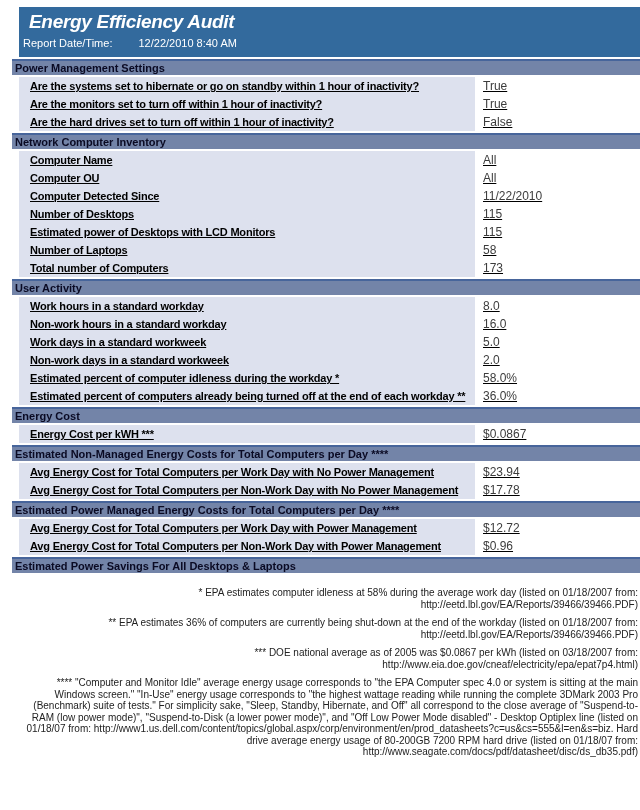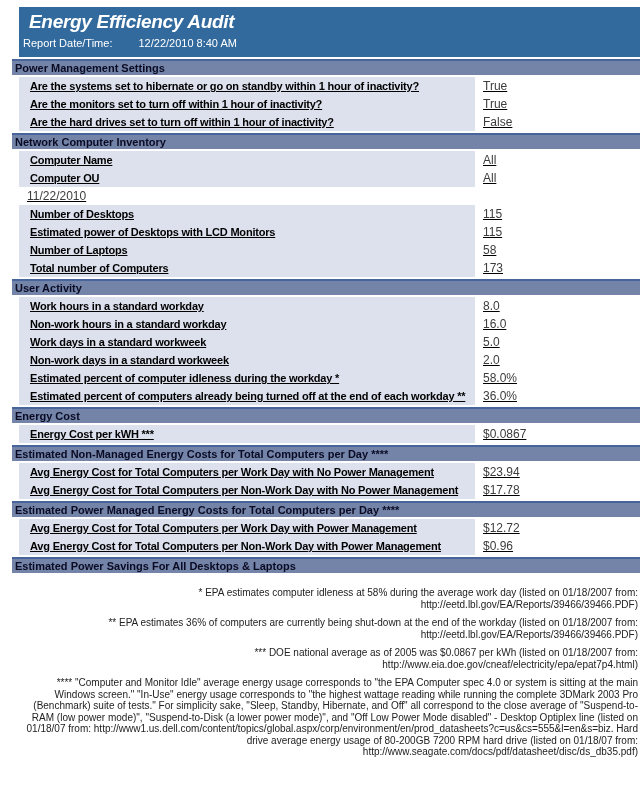--- a/index.html
+++ b/index.html
@@ -63,20 +63,21 @@
       <div class="rows">
         <div class="row">
           <div class="label">Computer Name</div>
           <div class="value">All</div>
         </div>
         <div class="row">
           <div class="label">Computer OU</div>
           <div class="value">All</div>
         </div>
         <div class="row">
+          <div class="label">Computer Detected Since</div>
           <div class="value">11/22/2010</div>
         </div>
         <div class="row">
           <div class="label">Number of Desktops</div>
           <div class="value">115</div>
         </div>
         <div class="row">
           <div class="label">Estimated power of Desktops with LCD Monitors</div>
           <div class="value">115</div>
         </div>
@@ -144,16 +145,16 @@
           <div class="label">Avg Energy Cost for Total Computers per Non-Work Day with Power Management</div>
           <div class="value">$0.96</div>
         </div>
       </div>
       <div class="band">Estimated Power Savings For All Desktops &amp; Laptops</div>
     </div>
 
   <div id="footnotes" class="footnotes">
       <p>* EPA estimates computer idleness at 58% during the average work day (listed on 01/18/2007 from: http://eetd.lbl.gov/EA/Reports/39466/39466.PDF)</p>
       <p>** EPA estimates 36% of computers are currently being shut-down at the end of the workday (listed on 01/18/2007 from: http://eetd.lbl.gov/EA/Reports/39466/39466.PDF)</p>
-      <p>*** DOE national average as of 2005 was $0.0867 per kWh (listed on 01/18/2007 from: http://www.eia.doe.gov/cneaf/electricity/epa/epat7p4.html)</p>
+      <p>*** DOE national average as of 2005 was $0.0867 per kWh (listed on 03/18/2007 from: http://www.eia.doe.gov/cneaf/electricity/epa/epat7p4.html)</p>
       <p>**** "Computer and Monitor Idle" average energy usage corresponds to "the EPA Computer spec 4.0 or system is sitting at the main Windows screen."  "In-Use" energy usage corresponds to "the highest wattage reading while running the complete 3DMark 2003 Pro (Benchmark) suite of tests."  For simplicity sake, "Sleep, Standby, Hibernate, and Off" all correspond to the close average of "Suspend-to-RAM (low power mode)", "Suspend-to-Disk (a lower power mode)", and "Off Low Power Mode disabled" - Desktop Optiplex line  (listed on 01/18/07 from: http://www1.us.dell.com/content/topics/global.aspx/corp/environment/en/prod_datasheets?c=us&amp;cs=555&amp;l=en&amp;s=biz.  Hard drive average energy usage of 80-200GB 7200 RPM hard drive (listed on 01/18/07 from: http://www.seagate.com/docs/pdf/datasheet/disc/ds_db35.pdf)</p>
     </div>
 </div>
 
 </body></html>

